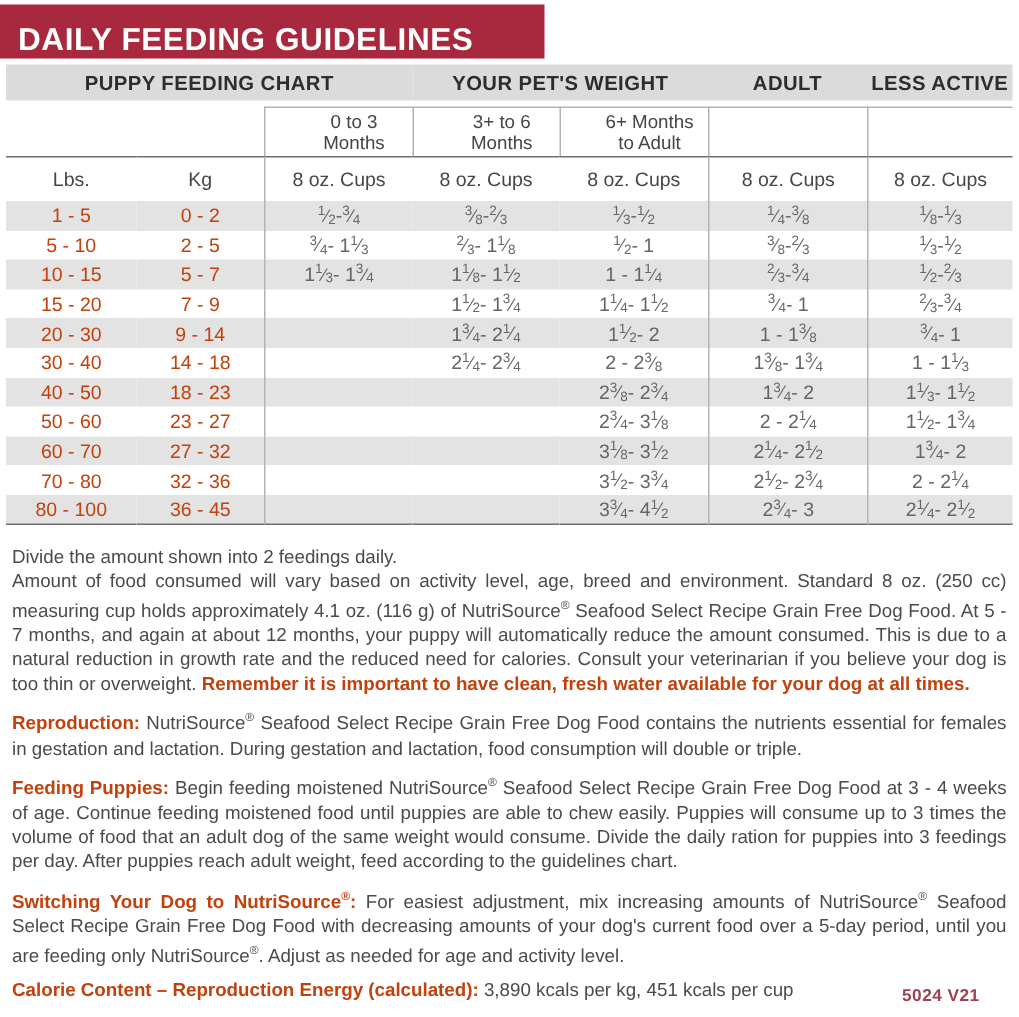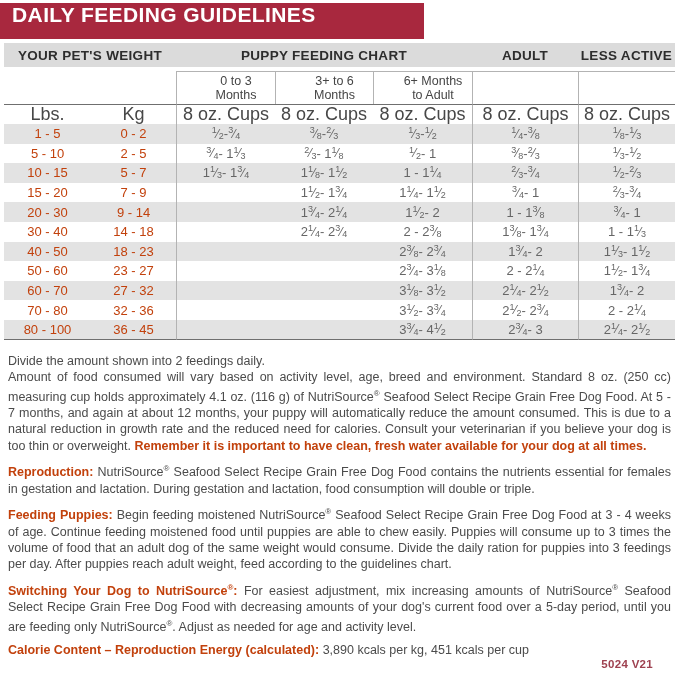--- a/index.html
+++ b/index.html
@@ -1,34 +1,34 @@
 <!DOCTYPE html>
 <html style="--brand-red: #A8283E; --band-gray: #DBDBDB; --stripe: #E3E3E3; --footer-red: #9E4150;"><head>
 <meta charset="utf-8">
 <style>
   html,body{margin:0;padding:0;background:#fff;}
   .page{position:relative;width:679px;height:678px;background:#fff;overflow:hidden;
         font-family:"Liberation Sans",sans-serif;-webkit-font-smoothing:antialiased;}
-  .title-bar{margin:3px 0 0 0;width:424px;height:36px;background:var(--brand-red,#A8283E);
-        display:flex;align-items:flex-start;}
+  .title-bar{margin:3px 0 0 0;width:363px;height:36px;background:var(--brand-red,#A8283E);
+        display:flex;align-items:flex-end;}
   .title-bar span{color:#fff;font-weight:bold;font-size:21px;letter-spacing:0.4px;padding-left:12px;}
   .grid{margin:4px 4px 0 4px;display:grid;
         grid-template-columns:87px 85px 99px 98px 99px 106px 97px;}
   .band{height:24px;background:var(--band-gray,#DBDBDB);display:flex;align-items:center;justify-content:center;
         font-size:13.5px;font-weight:bold;color:#2d2d2d;letter-spacing:0.3px;}
   .c-span2{grid-column:span 2;}
   .c-span3{grid-column:span 3;}
   .mcell{height:33px;display:flex;align-items:center;justify-content:center;text-align:center;
         font-size:12.5px;line-height:14.5px;color:#454545;white-space:pre-line;margin-top:4px;box-sizing:border-box;padding-left:20px;}
   .bt{border-top:1px solid #B3B3B3;}
   .bl{border-left:1px solid #B3B3B3;}
   .bt-dark{border-top:1px solid #6F6F6F;}
   .bb-dark{border-bottom:1px solid #6F6F6F;}
-  .ucell{height:20px;display:flex;align-items:center;justify-content:center;
-        font-size:18px;color:#474747;box-sizing:border-box;}
+  .ucell{height:30px;display:flex;align-items:center;justify-content:center;
+        font-size:13px;color:#474747;box-sizing:border-box;}
   .dcell{height:19.6px;display:flex;align-items:center;justify-content:center;
         font-size:13px;color:#666;box-sizing:border-box;}
   .dcell.wcell{color:#c2410c;}
   .dcell.stripe,.mstripe{background:var(--stripe,#E3E3E3);}
   .dcell sup{font-size:9px;position:relative;top:-3.5px;line-height:0;}
   .dcell sub{font-size:9px;position:relative;top:2.5px;line-height:0;}
   .dcell i{font-style:normal;font-size:12px;}
   .notes{margin:13px 8px 0 8px;}
   .note{margin:0;text-align:justify;font-size:12.5px;line-height:16.4px;color:#4b4b4b;}
   .note.gap{margin-top:7px;}
@@ -40,22 +40,22 @@
 </head>
 <body>
 
 <div class="page">
 
   <div class="title-bar">
     <span>DAILY FEEDING GUIDELINES</span>
   </div>
 
   <div class="grid" id="feeding-table">
+    <div class="band c-span3">PUPPY FEEDING CHART</div>
     <div class="band c-span2">YOUR PET'S WEIGHT</div>
-    <div class="band c-span3">PUPPY FEEDING CHART</div>
     <div class="band">ADULT</div>
     <div class="band">LESS ACTIVE</div>
 
     <div class="mcell c-span2"></div>
     <div class="mcell bt bl">0 to 3
 Months</div>
     <div class="mcell bt bl">3+ to 6
 Months</div>
     <div class="mcell bt bl">6+ Months
 to Adult</div>

